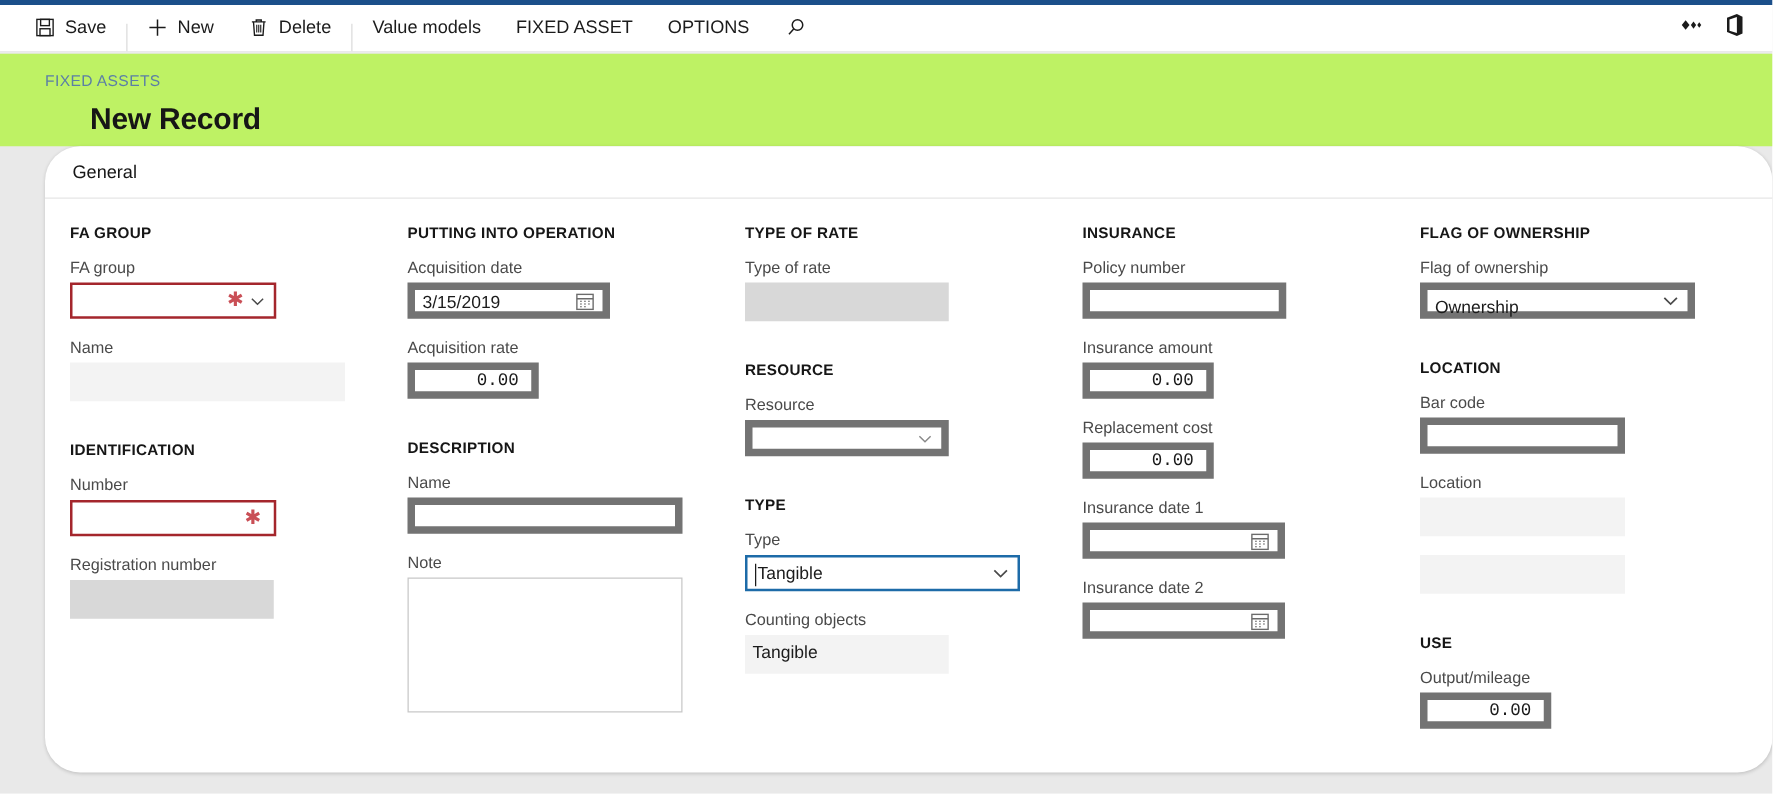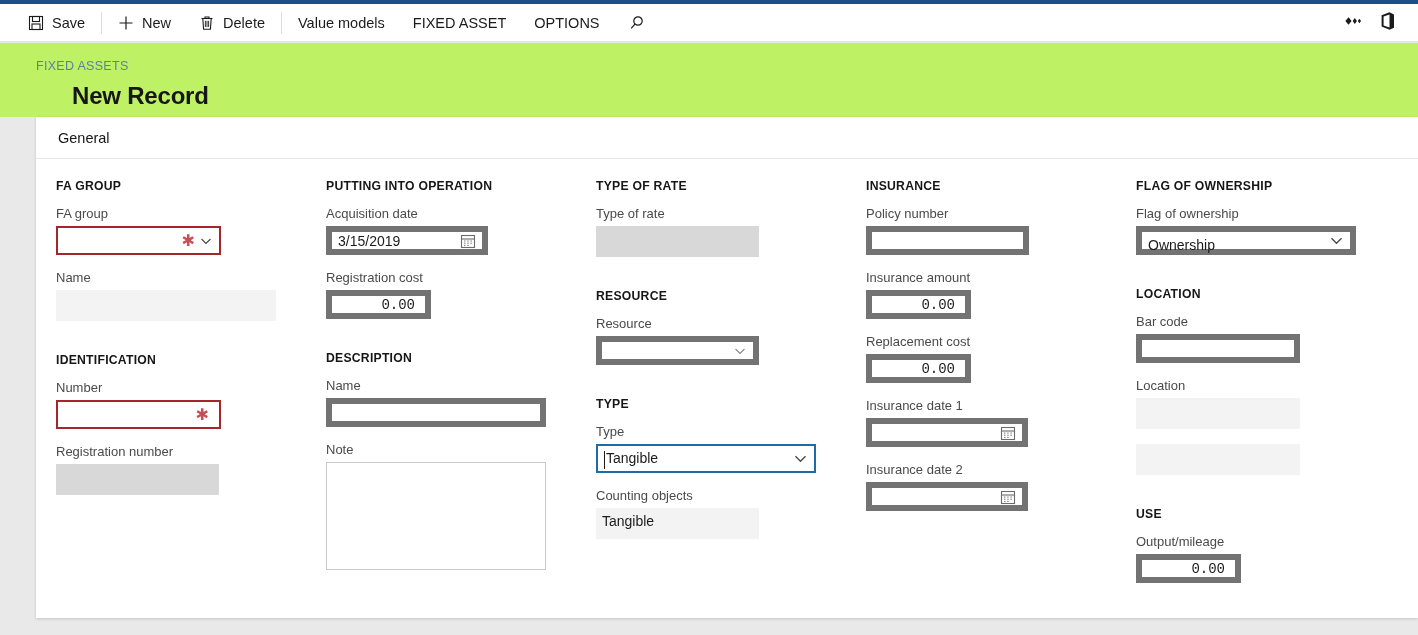--- a/index.html
+++ b/index.html
@@ -23,21 +23,21 @@
     background: #1b4f8a;
   }
 
   
   .commandbar {
     position: absolute; top: 4px; left: 0;
     width: 1418px; height: 38px;
     background: #ffffff;
     border-bottom: 1px solid #e3e3e3;
     display: flex;
-    align-items: center;
+    align-items: flex-end;
     padding-left: 14px;
   }
   .cmd-item {
     display: flex;
     align-items: center;
     height: 38px;
     padding: 0 14px;
     font-size: 14.5px;
     color: #1b1b1b;
     cursor: pointer;
@@ -91,20 +91,21 @@
     margin-left: 36px;
   }
 
   
   .card {
     position: absolute;
     top: 117px; left: 36px;
     width: 1382px; height: 501px;
     background: #ffffff;
     box-shadow: 0 1px 3px rgba(0,0,0,0.16);
+    border-radius: 28px;
   }
   .tabstrip {
     height: 42px;
     border-bottom: 1px solid #e6e6e6;
     display: flex;
     align-items: center;
     padding-left: 12px;
   }
   .tab {
     font-size: 14.5px;
@@ -387,21 +388,21 @@
               <svg width="16" height="16" viewBox="0 0 16 16">
                 <rect x="1.5" y="2.5" width="13" height="12" fill="none" stroke="#6b6b6b" stroke-width="1.1"></rect>
                 <path d="M1.5 6 H14.5" stroke="#6b6b6b" stroke-width="1.1"></path>
                 <path d="M4 8 H5.5 M7.2 8 H8.7 M10.4 8 H11.9 M4 10.2 H5.5 M7.2 10.2 H8.7 M10.4 10.2 H11.9 M4 12.4 H5.5 M7.2 12.4 H8.7" stroke="#6b6b6b" stroke-width="0.9"></path>
               </svg>
             </span>
           </div>
         </div>
 
         <div class="field">
-          <div class="field-label">Registration cost</div>
+          <div class="field-label">Acquisition rate</div>
           <div class="inp w105">
             <input type="text" class="num" value="0.00" style="">
           </div>
         </div>
 
         <div class="grouplabel spaced">DESCRIPTION</div>
 
         <div class="field">
           <div class="field-label">Name</div>
           <div class="inp w220">

